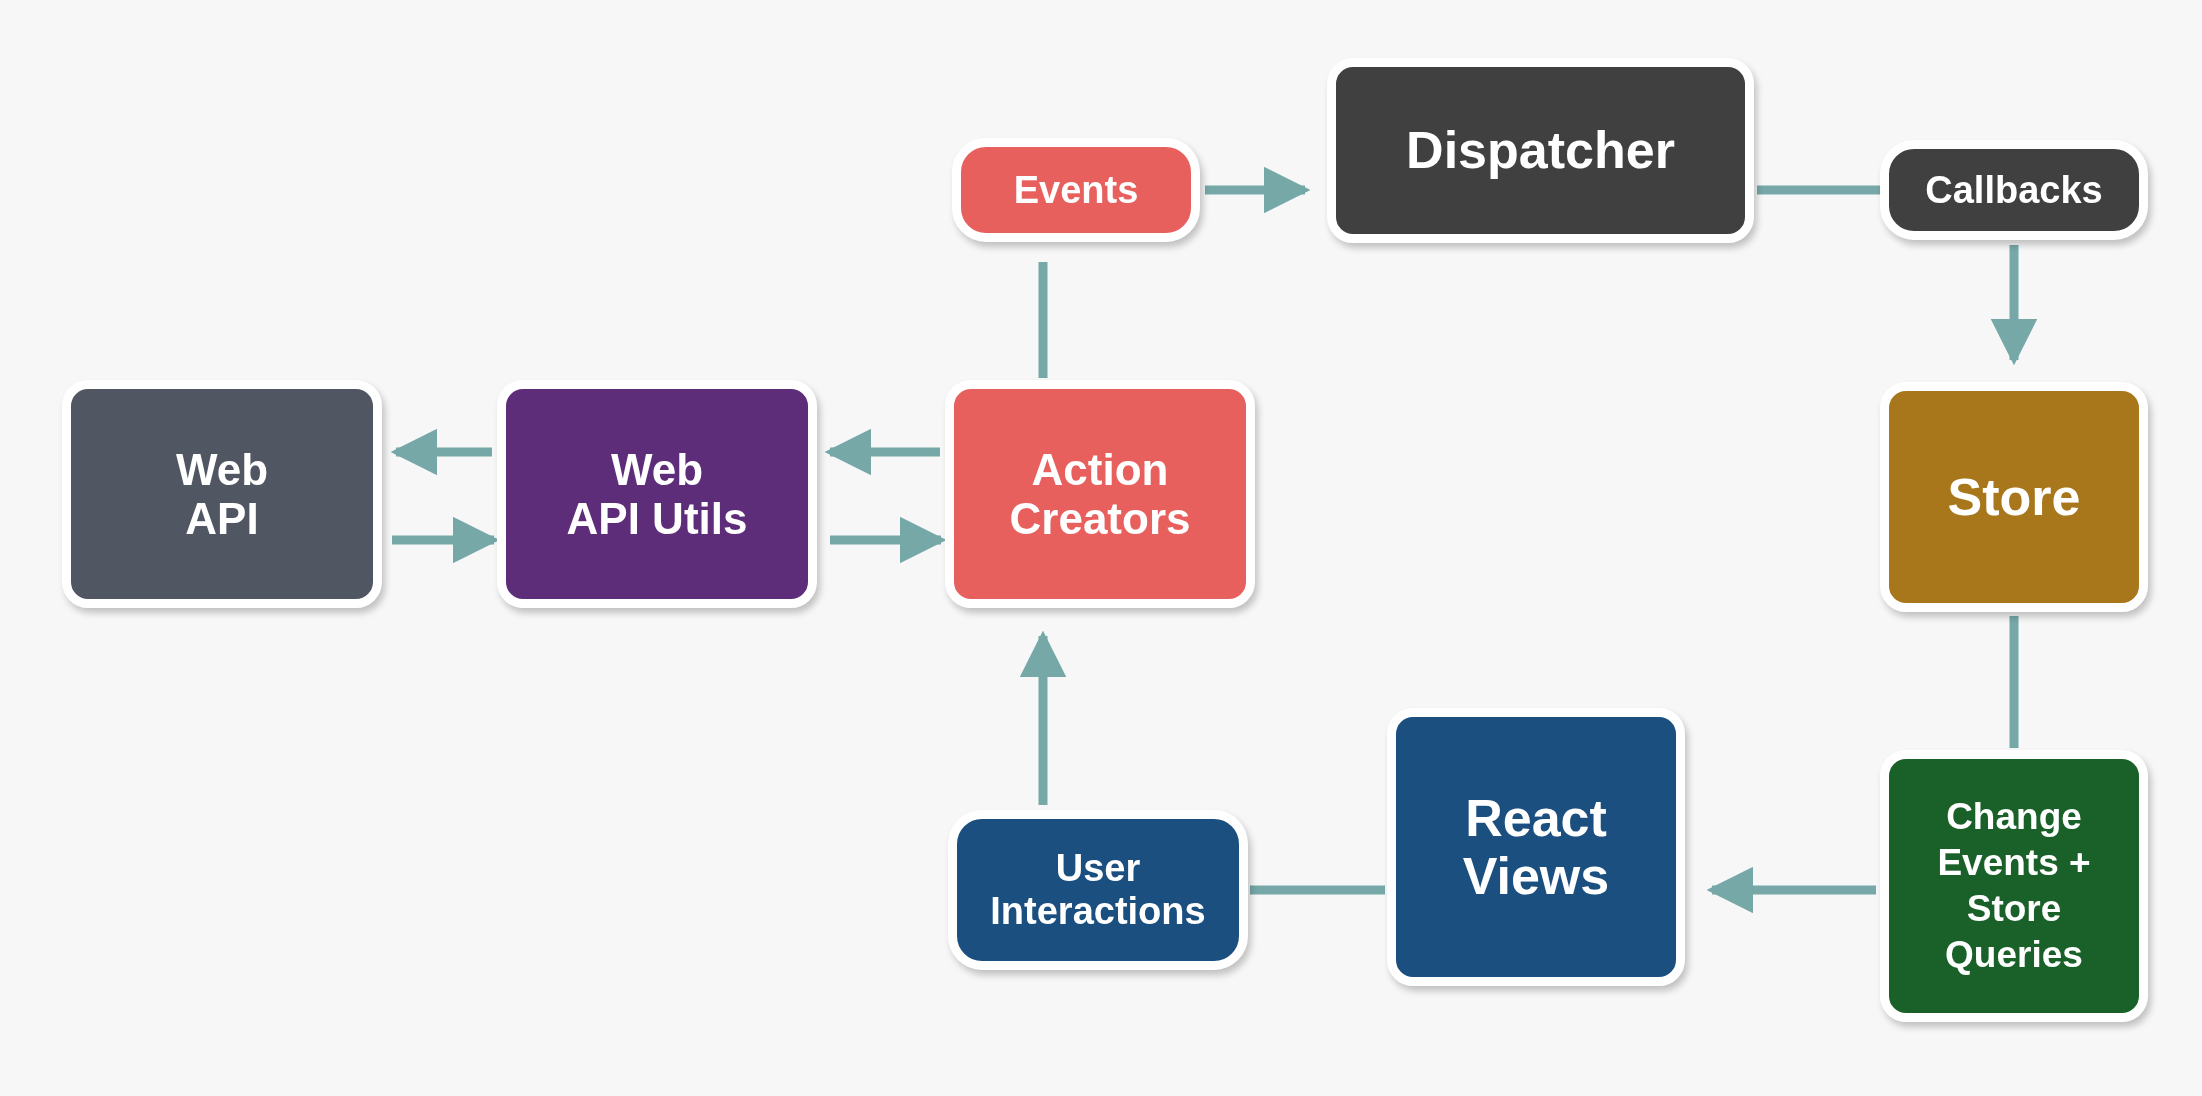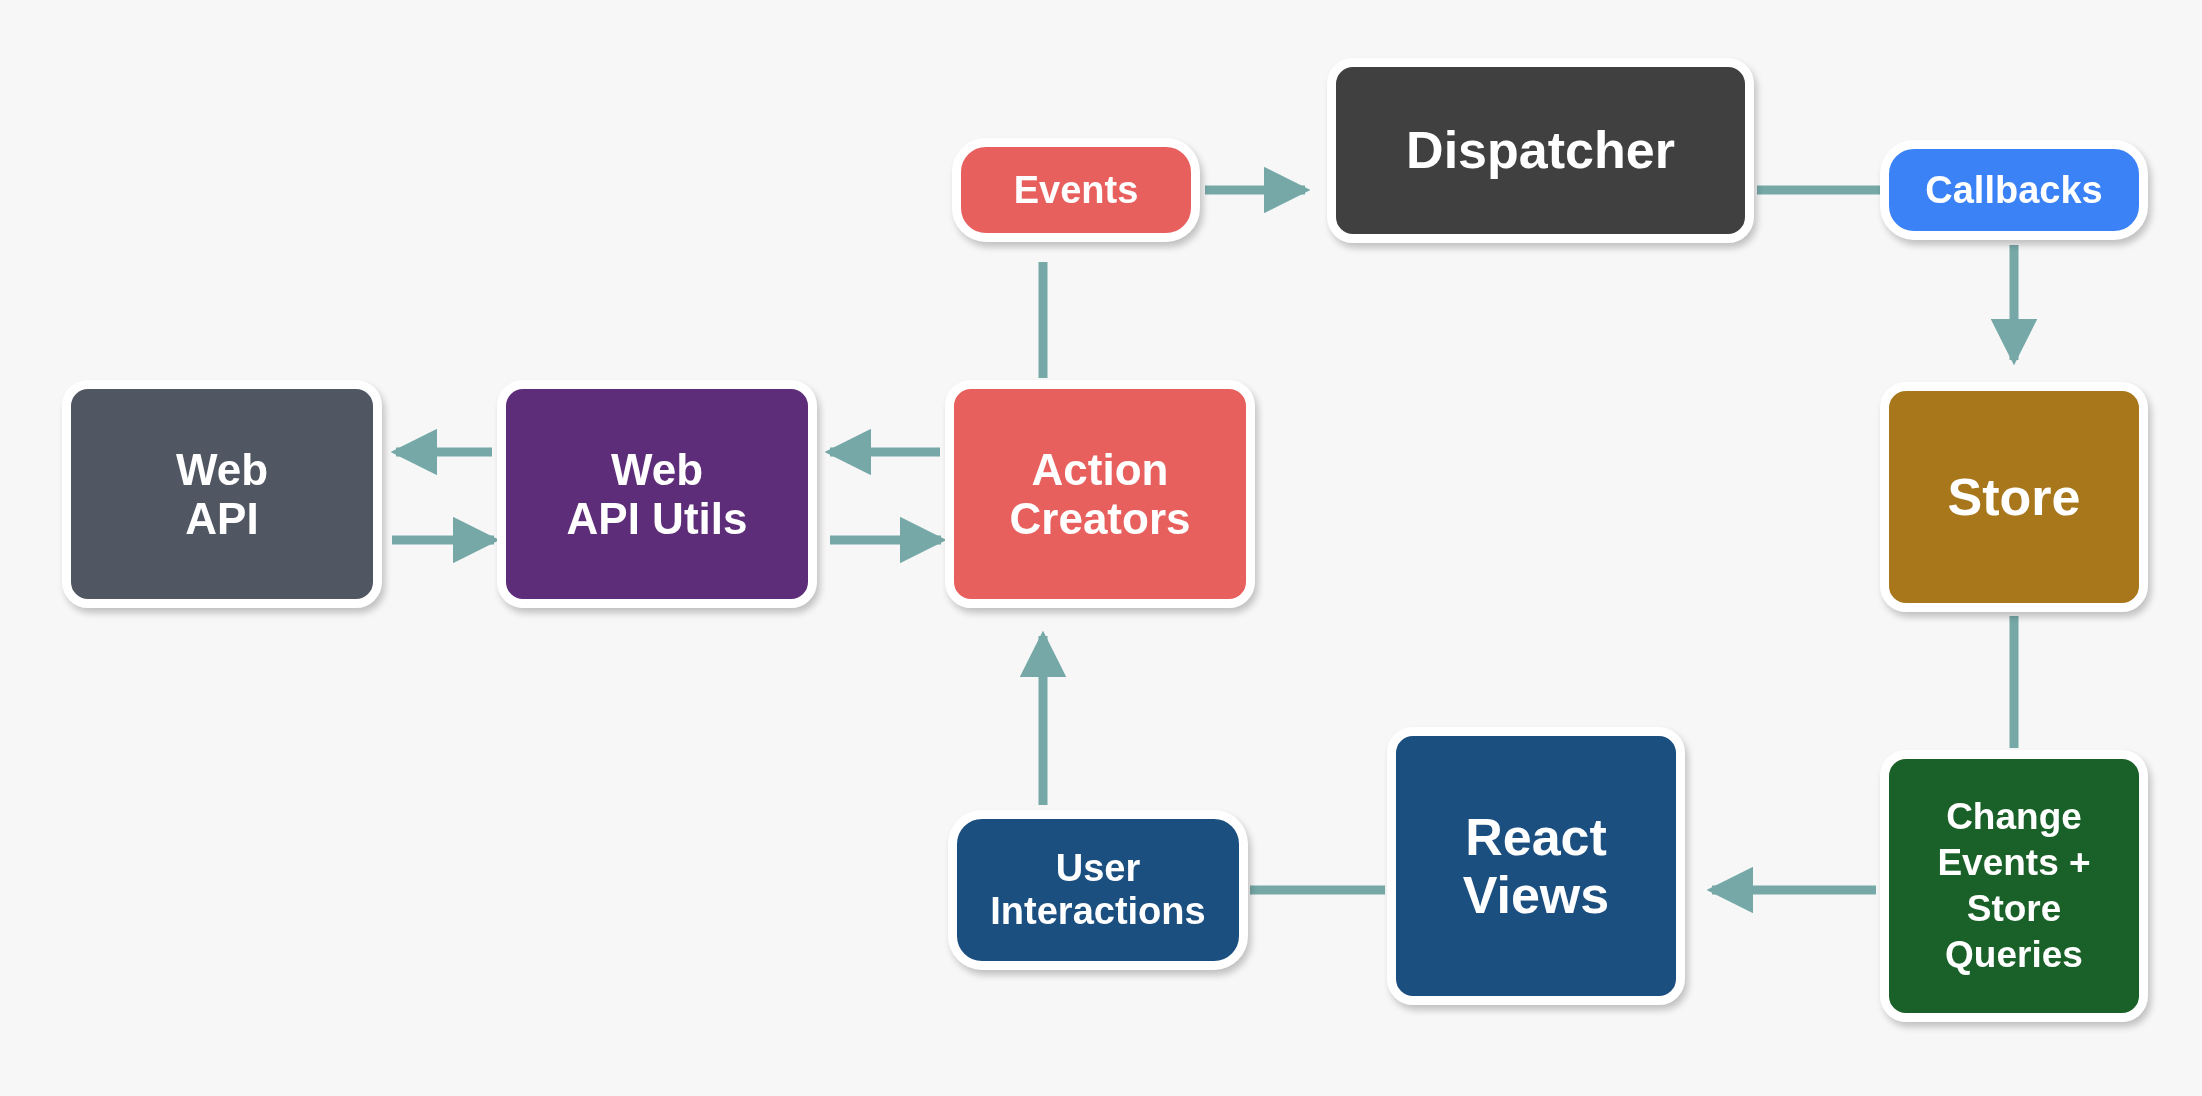--- a/index.html
+++ b/index.html
@@ -80,27 +80,27 @@
 
     <line x1="830" y1="540" x2="941" y2="540" stroke="#76a8a8" stroke-width="9" marker-end="url(#arrowhead)"></line>
 
     <line x1="492" y1="452" x2="396" y2="452" stroke="#76a8a8" stroke-width="9" marker-end="url(#arrowhead)"></line>
 
     <line x1="392" y1="540" x2="494" y2="540" stroke="#76a8a8" stroke-width="9" marker-end="url(#arrowhead)"></line>
   </svg>
 
   <div class="node small" style="left: 952px; top: 138px; width: 248px; height: 104px; background: rgb(232, 96, 93); border-color: rgb(255, 255, 255);">Events</div>
   <div class="node large" style="left: 1327px; top: 58px; width: 427px; height: 185px; background: rgb(64, 64, 64); border-color: rgb(255, 255, 255);">Dispatcher</div>
-  <div class="node small" style="left: 1880px; top: 140px; width: 268px; height: 100px; background: #3b82f6; border-color: rgb(255, 255, 255);">Callbacks</div>
+  <div class="node small" style="left: 1880px; top: 140px; width: 268px; height: 100px; background: #404040; border-color: rgb(255, 255, 255);">Callbacks</div>
   <div class="node large" style="left: 1880px; top: 382px; width: 268px; height: 230px; background: rgb(168, 119, 27); border-color: rgb(255, 255, 255);">Store</div>
   <div class="node tiny" style="left: 1880px; top: 750px; width: 268px; height: 272px; background: rgb(26, 97, 41); border-color: rgb(255, 255, 255);">Change
 Events +
 Store
 Queries</div>
-  <div class="node large" style="left: 1387px; top: 727px; width: 298px; height: 278px; background: rgb(26, 79, 128); border-color: rgb(255, 255, 255);">React
+  <div class="node large" style="left: 1387px; top: 708px; width: 298px; height: 278px; background: rgb(26, 79, 128); border-color: rgb(255, 255, 255);">React
 Views</div>
   <div class="node small" style="left: 948px; top: 810px; width: 300px; height: 160px; background: rgb(26, 79, 128); border-color: rgb(255, 255, 255);">User
 Interactions</div>
   <div class="node medium" style="left: 945px; top: 380px; width: 310px; height: 228px; background: rgb(232, 96, 93); border-color: rgb(255, 255, 255);">Action
 Creators</div>
   <div class="node medium" style="left: 497px; top: 380px; width: 320px; height: 228px; background: rgb(94, 45, 121); border-color: rgb(255, 255, 255);">Web
 API Utils</div>
   <div class="node medium" style="left: 62px; top: 380px; width: 320px; height: 228px; background: rgb(81, 87, 98); border-color: rgb(255, 255, 255);">Web
 API</div>
 

